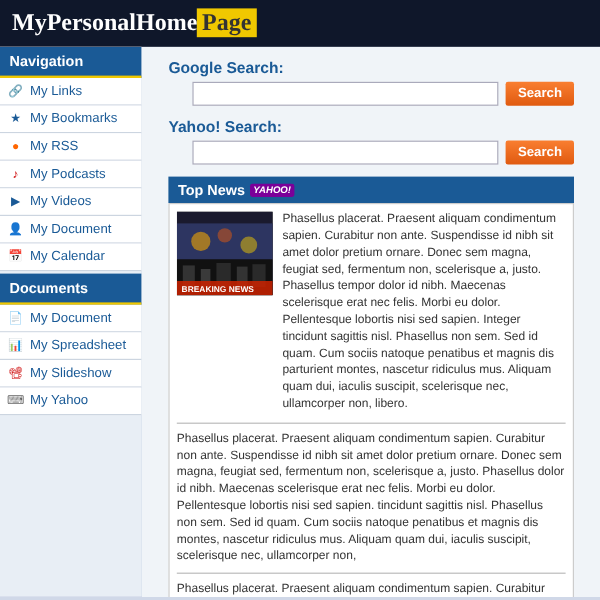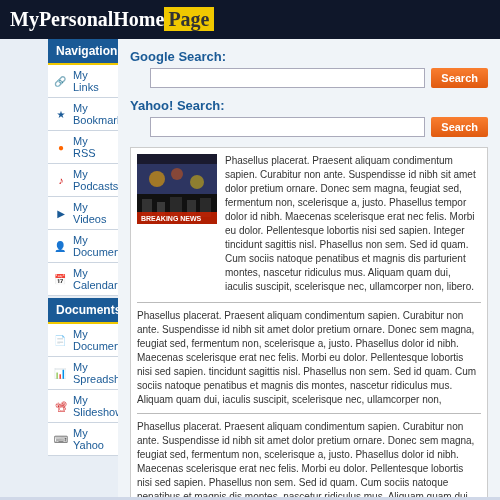--- a/index.html
+++ b/index.html
@@ -37,21 +37,20 @@
       width: 100%;
       height: calc(500px - 42px);
     }
 
     
     #sidebar {
       width: 118px;
       background: #e8eef5;
       flex-shrink: 0;
       overflow-y: auto;
-      padding-left: 48px;
     }
 
     .sidebar-section-header {
       background: #1a5a96;
       color: white;
       font-weight: bold;
       font-size: 12px;
       padding: 5px 8px;
       border-bottom: 2px solid #f0c800;
     }
@@ -74,21 +73,21 @@
       display: flex;
       align-items: center;
       justify-content: center;
       font-size: 10px;
     }
 
     
     #main {
       flex: 1;
       background: #f0f4f8;
-      padding: 10px 12px;
+      padding: 10px 22px;
       overflow-y: auto;
     }
 
     
     .search-section {
       margin-bottom: 10px;
     }
     .search-label {
       font-size: 13px;
       color: #1a5a96;
@@ -277,20 +276,24 @@
 
     <div class="search-section">
       <div class="search-label">Yahoo! Search:</div>
       <div class="search-row">
         <input class="search-input" type="text" style="">
         <button class="search-button">Search</button>
       </div>
     </div>
 
     <div class="news-section">
+      <div class="news-header">
+        <span>Top News</span>
+        <span class="yahoo-logo">YAHOO!</span>
+      </div>
       <div class="news-content">
 
         <div class="news-item">
           <div class="news-image">
             <div class="news-image-inner">
 
               <svg width="80" height="70">
                 <rect width="80" height="70" fill="#1a1a2e"></rect>
                 <rect x="0" y="10" width="80" height="30" fill="#2d3561"></rect>
                 <circle cx="20" cy="25" r="8" fill="#f0a500" opacity="0.6"></circle>

